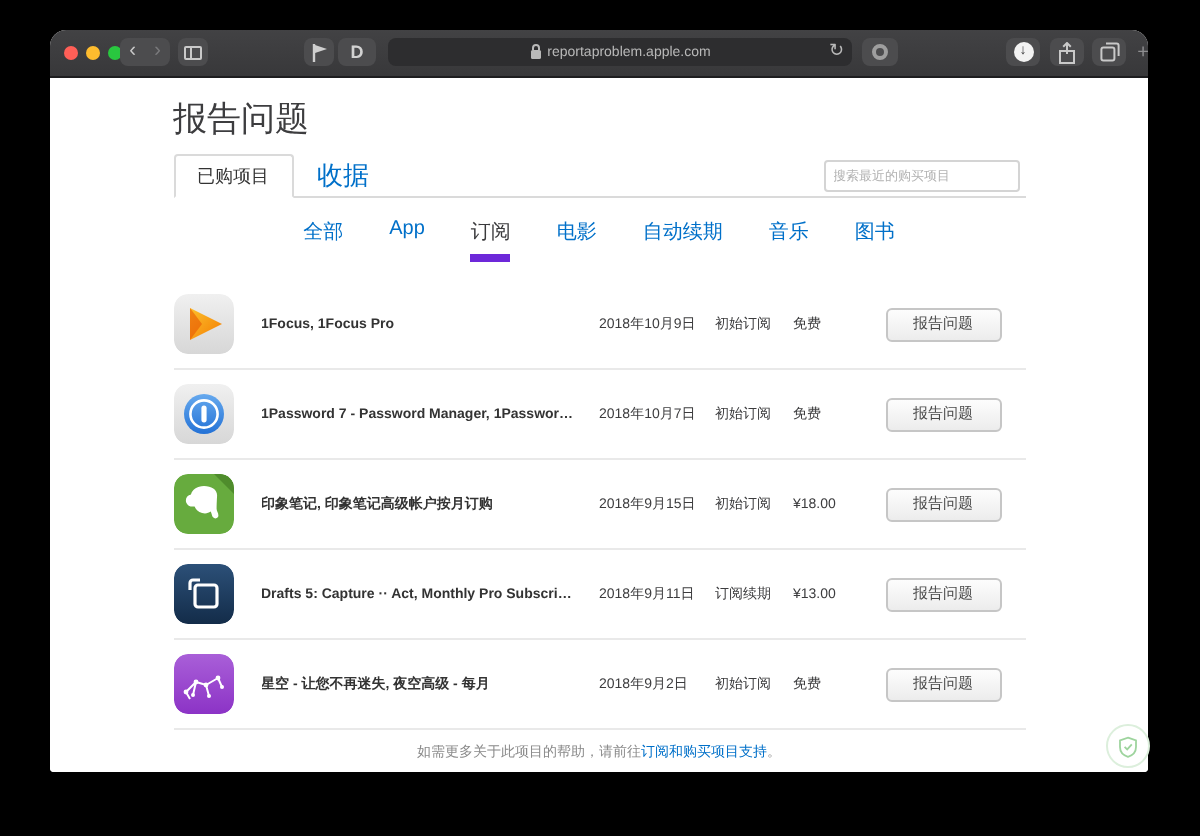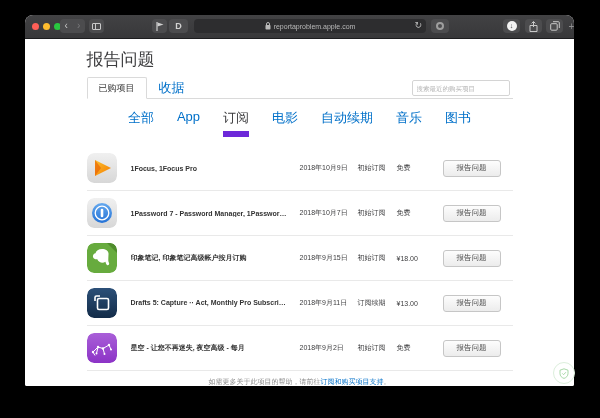--- a/index.html
+++ b/index.html
@@ -42,23 +42,23 @@
   .page-title{margin-top:9px;font-size:17px;color:#3d3d3f;}
   .tabbar{margin-top:7px;display:flex;align-items:flex-end;border-bottom:1px solid #dadada;height:20px;}
   .tab-active{height:20px;margin-bottom:-1px;background:#fff;border:1px solid #dadada;border-bottom:1px solid #fff;
               border-radius:2px 2px 0 0;display:flex;align-items:center;padding:0 11px;
               font-size:9px;color:#333;}
   .tab-link{height:20px;display:flex;align-items:center;padding:0 12px;font-size:13px;color:#0070c9;cursor:pointer;}
   .search{position:absolute;top:32px;right:3px;width:88px;height:14px;border:1px solid #d4d4d4;
           border-radius:2px;font-size:6.5px;padding:0 4px;color:#555;outline:none;
           font-family:"Liberation Sans","DejaVu Sans",sans-serif;}
   .search::placeholder{color:#b2b2b2;}
-  .cats{margin-top:10px;display:flex;justify-content:center;gap:23px;font-size:13px;}
+  .cats{margin-top:10px;display:flex;justify-content:center;gap:23px;font-size:10px;}
   .cat{color:#0070c9;padding-bottom:4px;cursor:pointer;}
-  .cat.active{color:#3a3a3c;border-bottom:6px solid #6d28d9;}
+  .cat.active{color:#3a3a3c;border-bottom:4px solid #6d28d9;}
   .list{margin-top:9px;}
   .row{display:flex;align-items:center;height:44px;border-bottom:1px solid #e9e9e9;}
   .app-icon{width:30px;height:30px;flex:none;margin-right:14px;border-radius:7px;display:block;}
   .pname{flex:1;min-width:0;font-size:7px;font-weight:bold;color:#333;
          white-space:nowrap;overflow:hidden;text-overflow:ellipsis;padding-right:10px;}
   .pdate{width:58px;flex:none;font-size:7px;color:#3c3c3e;}
   .ptype{width:39px;flex:none;font-size:7px;color:#3c3c3e;}
   .pprice{width:46px;flex:none;font-size:7px;color:#3c3c3e;}
   .report-btn{width:58px;height:17px;flex:none;margin-right:12px;font-size:7.5px;color:#4a4a4a;
               background:linear-gradient(#fdfdfd,#ececec);border:1px solid #c6c6c6;border-radius:3px;

